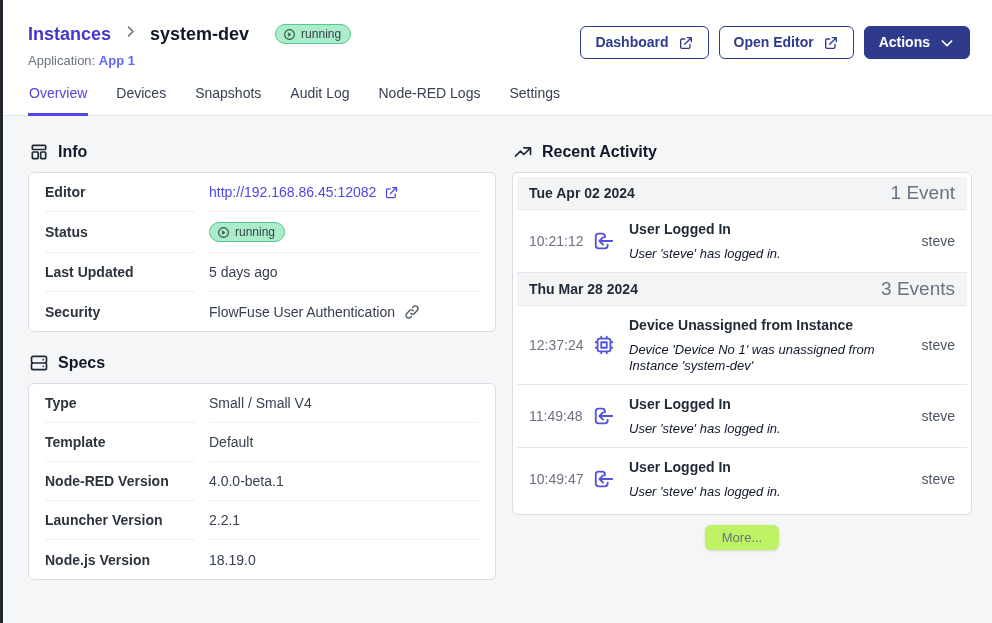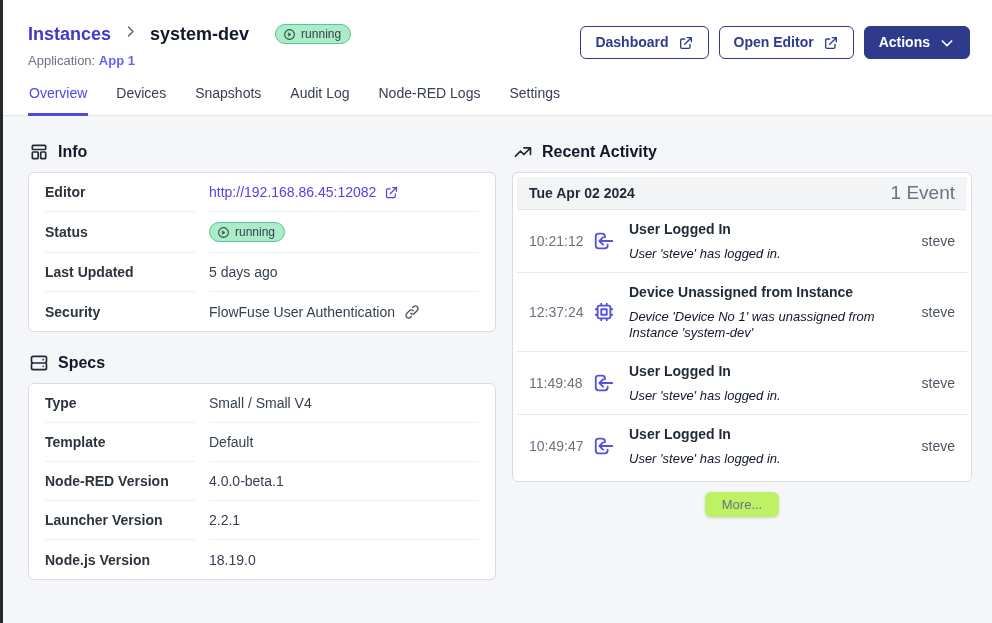--- a/index.html
+++ b/index.html
@@ -264,20 +264,24 @@
                   <path d="M11 16l-4-4m0 0l4-4m-4 4h14m-5 4v1a3 3 0 01-3 3H6a3 3 0 01-3-3V7a3 3 0 013-3h4a3 3 0 013 3v1"></path>
                 </svg>
             </span>
             <div class="event-body">
               <div class="event-title">User Logged In</div>
               <div class="event-desc">User 'steve' has logged in.</div>
             </div>
             <span class="event-user">steve</span>
           </div>
 
+          <div class="group-header">
+            <span class="group-date">Thu Mar 28 2024</span>
+            <span class="group-count">3 Events</span>
+          </div>
           <div class="event-row">
             <span class="event-time">12:37:24</span>
             <span class="event-icon">
               <svg viewBox="0 0 24 24" fill="none" stroke="currentColor" stroke-width="2" stroke-linecap="round" stroke-linejoin="round">
                   <path d="M9 3v2m6-2v2M9 19v2m6-2v2M5 9H3m2 6H3m18-6h-2m2 6h-2M7 19h10a2 2 0 002-2V7a2 2 0 00-2-2H7a2 2 0 00-2 2v10a2 2 0 002 2zM9 9h6v6H9V9z"></path>
                 </svg>
             </span>
             <div class="event-body">
               <div class="event-title">Device Unassigned from Instance</div>
               <div class="event-desc">Device 'Device No 1' was unassigned from Instance 'system-dev'</div>

